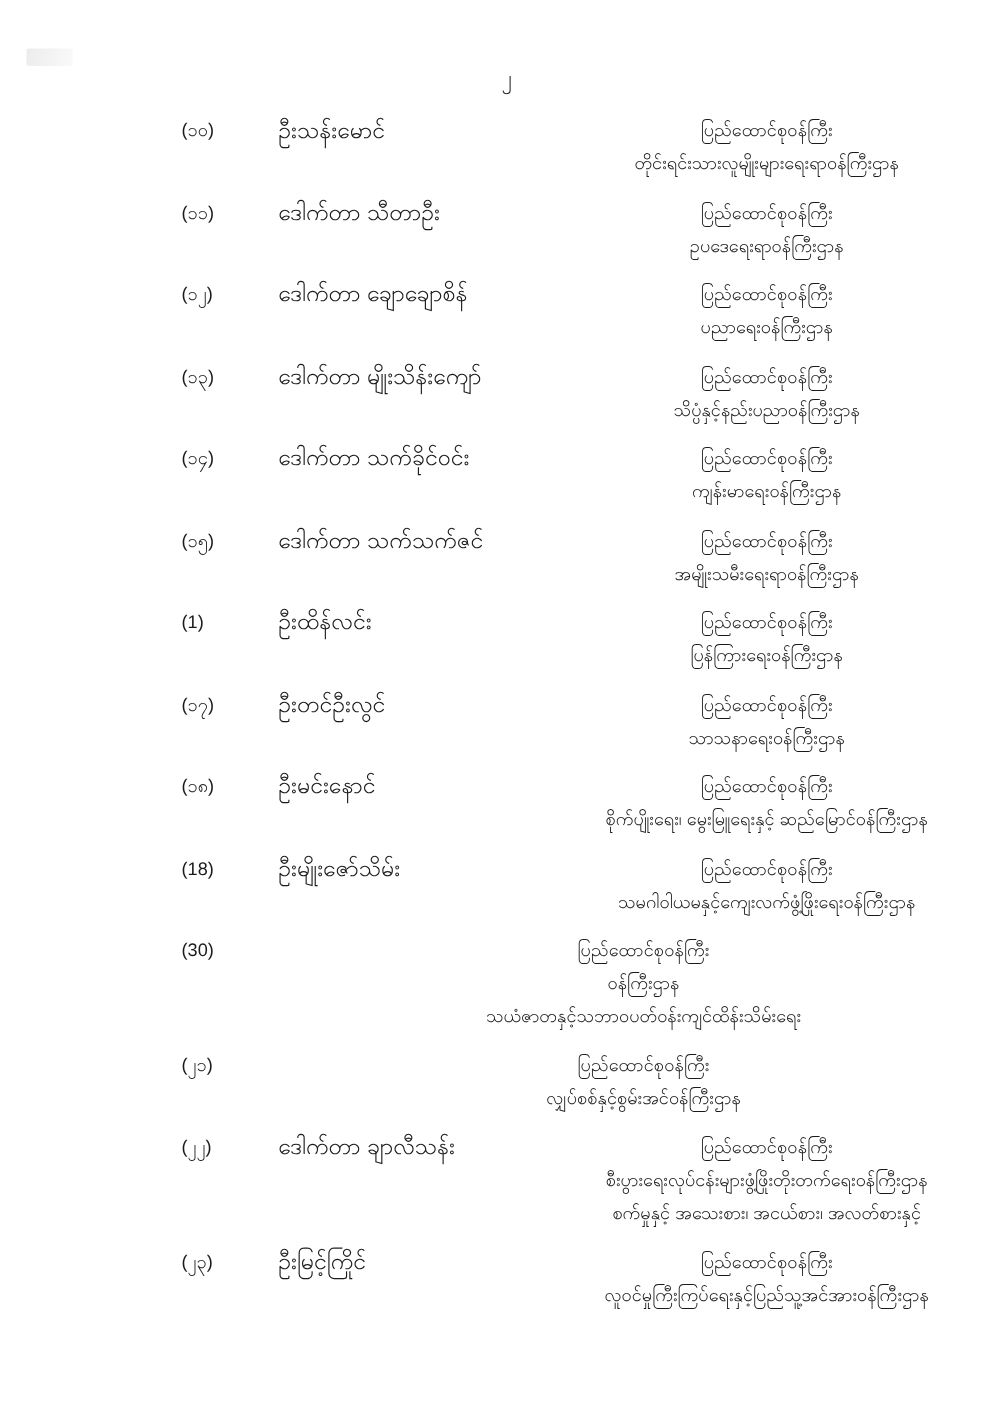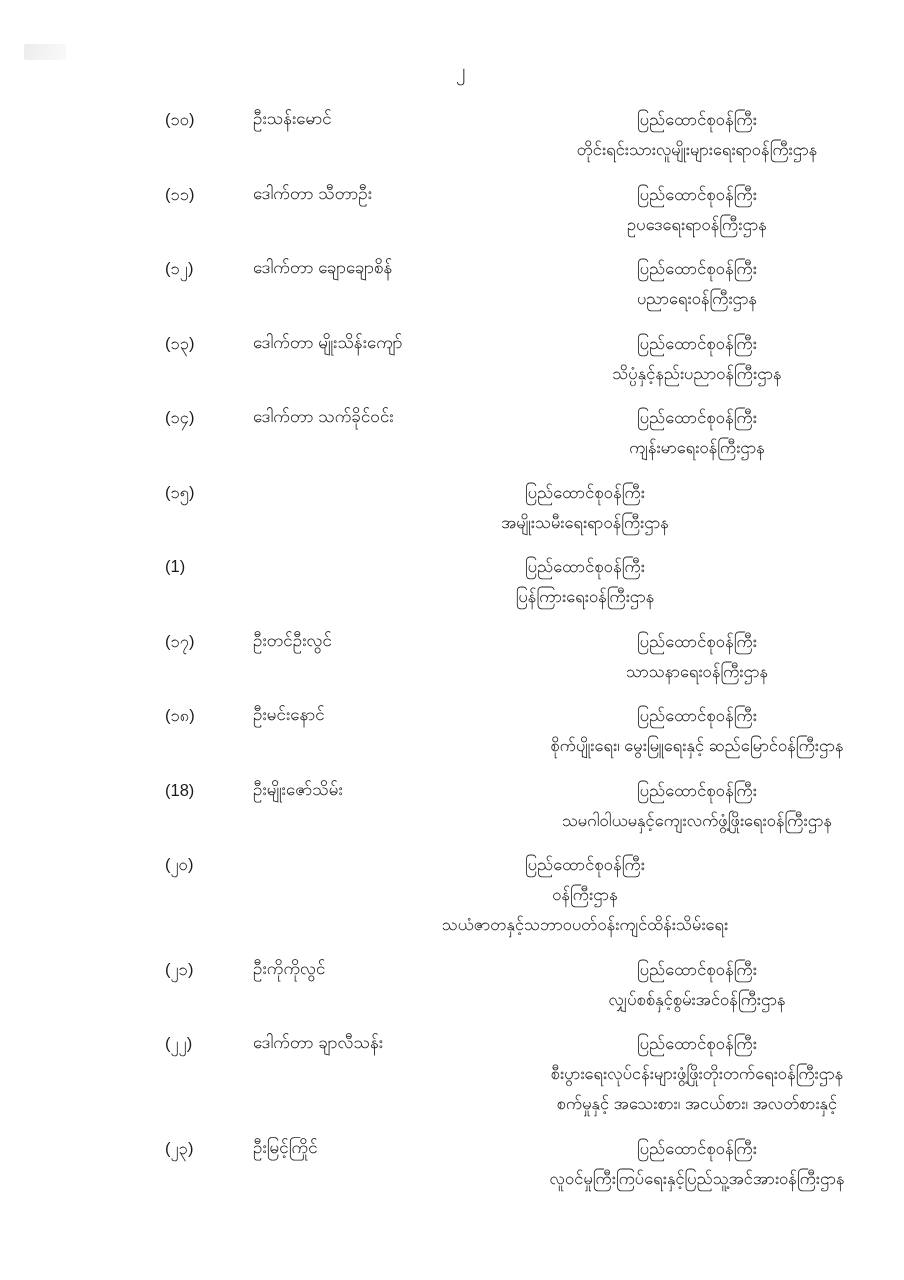--- a/index.html
+++ b/index.html
@@ -56,21 +56,21 @@
     text-align: left;
     padding-left: 152px;
     box-sizing: content-box;
     font-size: 16.5px;
     line-height: 30px;
     white-space: nowrap;
   }
   .name {
     width: 224px;
     flex: 0 0 224px;
-    font-size: 17px;
+    font-size: 21px;
     line-height: 30px;
     white-space: nowrap;
   }
   .office {
     flex: 1 1 auto;
     font-size: 16.5px;
     line-height: 30px;
   }
   .office-line {
     display: block;
@@ -132,28 +132,30 @@
       <div class="num">(၁၄)</div>
       <div class="name">ဒေါက်တာ သက်ခိုင်ဝင်း</div>
       <div class="office">
         <span class="office-line title">ပြည်ထောင်စုဝန်ကြီး</span>
         <span class="office-line">ကျန်းမာရေးဝန်ကြီးဌာန</span>
       </div>
     </div>
 
     <div class="entry">
       <div class="num">(၁၅)</div>
+      <div class="name">ဒေါက်တာ သက်သက်ဇင်</div>
       <div class="office">
         <span class="office-line title">ပြည်ထောင်စုဝန်ကြီး</span>
         <span class="office-line">အမျိုးသမီးရေးရာဝန်ကြီးဌာန</span>
       </div>
     </div>
 
     <div class="entry">
       <div class="num">(1)</div>
+      <div class="name">ဦးထိန်လင်း</div>
       <div class="office">
         <span class="office-line title">ပြည်ထောင်စုဝန်ကြီး</span>
         <span class="office-line">ပြန်ကြားရေးဝန်ကြီးဌာန</span>
       </div>
     </div>
 
     <div class="entry">
       <div class="num">(၁၇)</div>
       <div class="name">ဦးတင်ဦးလွင်</div>
       <div class="office">
@@ -174,31 +176,30 @@
     <div class="entry">
       <div class="num">(18)</div>
       <div class="name">ဦးမျိုးဇော်သိမ်း</div>
       <div class="office">
         <span class="office-line title">ပြည်ထောင်စုဝန်ကြီး</span>
         <span class="office-line">သမဂါဝါယမနှင့်ကျေးလက်ဖွံ့ဖြိုးရေးဝန်ကြီးဌာန</span>
       </div>
     </div>
 
     <div class="entry">
-      <div class="num">(၂၀)</div>
+      <div class="num">(30)</div>
       <div class="office">
         <span class="office-line title">ပြည်ထောင်စုဝန်ကြီး</span>
         <span class="office-line">ဝန်ကြီးဌာန</span>
         <span class="office-line">သယံဇာတနှင့်သဘာဝပတ်ဝန်းကျင်ထိန်းသိမ်းရေး</span>
       </div>
     </div>
 
     <div class="entry">
       <div class="num">(၂၁)</div>
-      <div class="name">ဦးကိုကိုလွင်</div>
       <div class="office">
         <span class="office-line title">ပြည်ထောင်စုဝန်ကြီး</span>
         <span class="office-line">လျှပ်စစ်နှင့်စွမ်းအင်ဝန်ကြီးဌာန</span>
       </div>
     </div>
 
     <div class="entry">
       <div class="num">(၂၂)</div>
       <div class="name">ဒေါက်တာ ချာလီသန်း</div>
       <div class="office">

